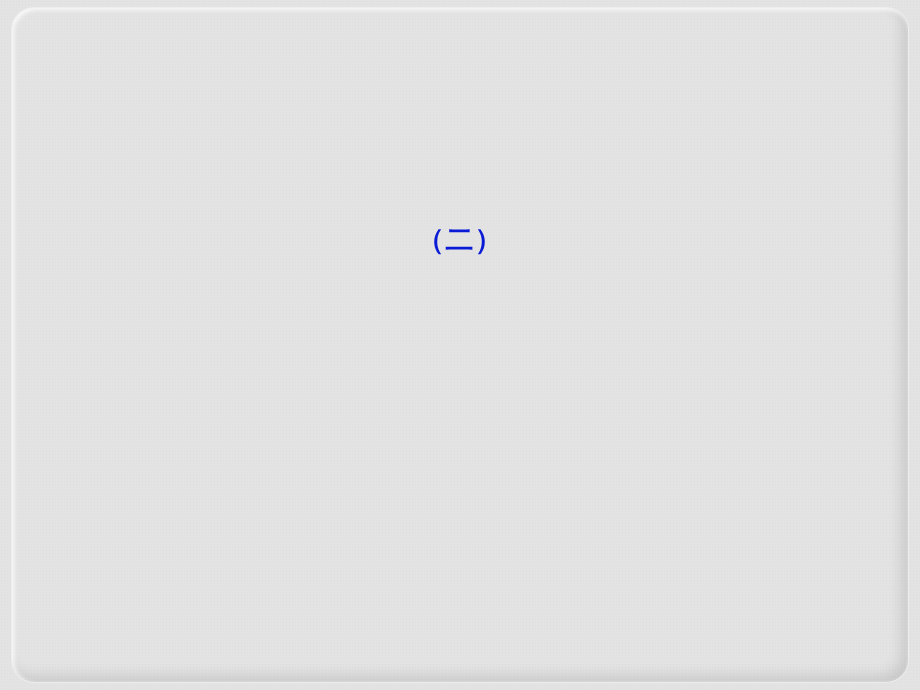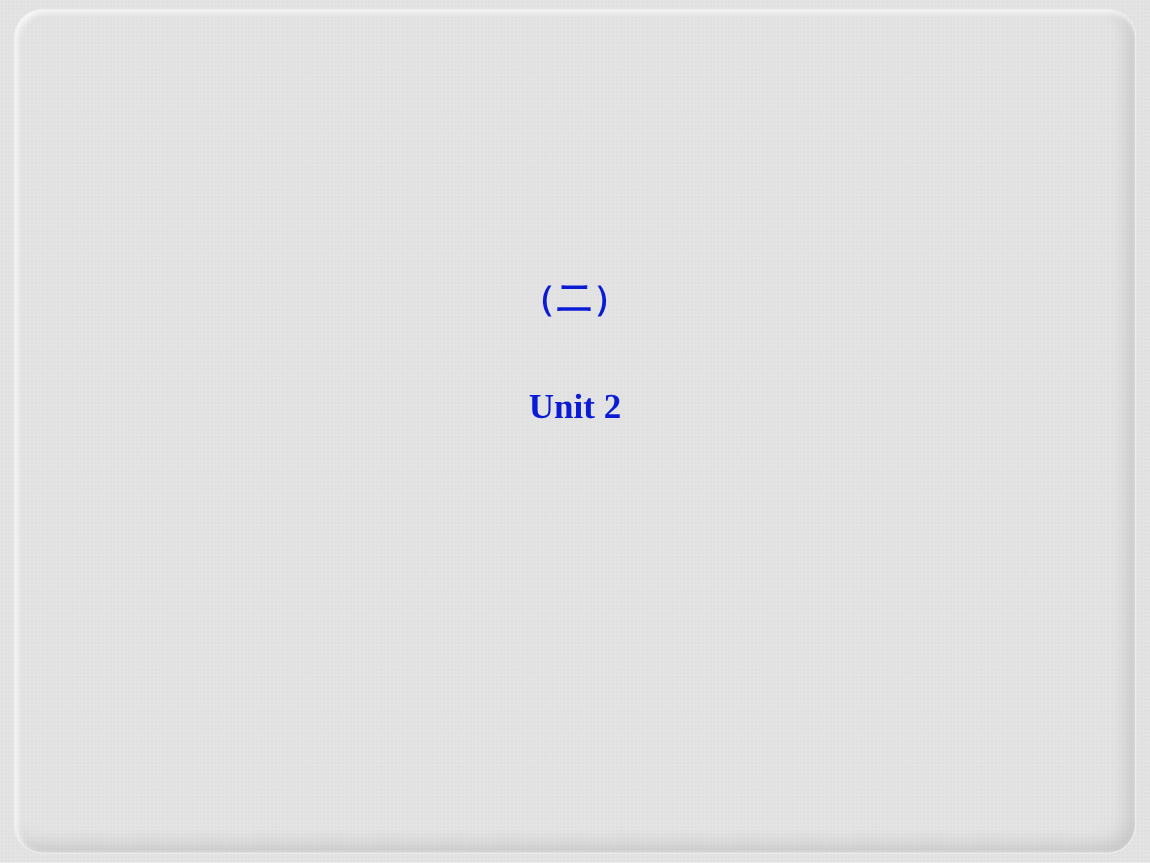--- a/index.html
+++ b/index.html
@@ -58,15 +58,14 @@
   .gap { display:inline-block; width: 26px; }
 </style>
 </head>
 <body>
 
 <div class="paper-noise"></div>
 
 <div class="slide">
   <div class="content">
     <p class="line line1">（二）</p>
-    <p class="line line2">Unit  2</p>
   </div>
 </div>
 
 </body></html>

